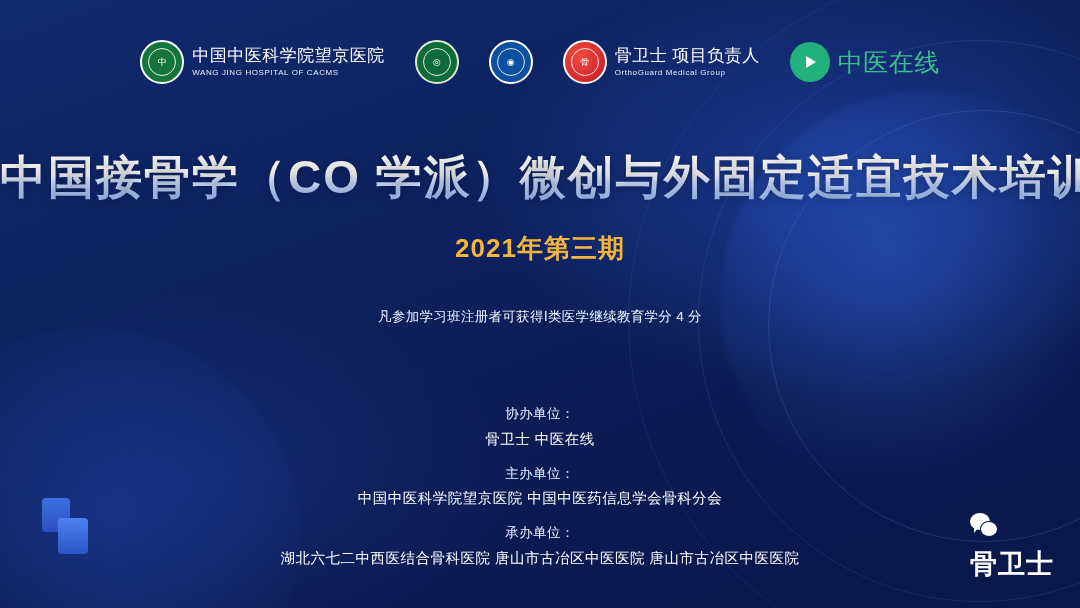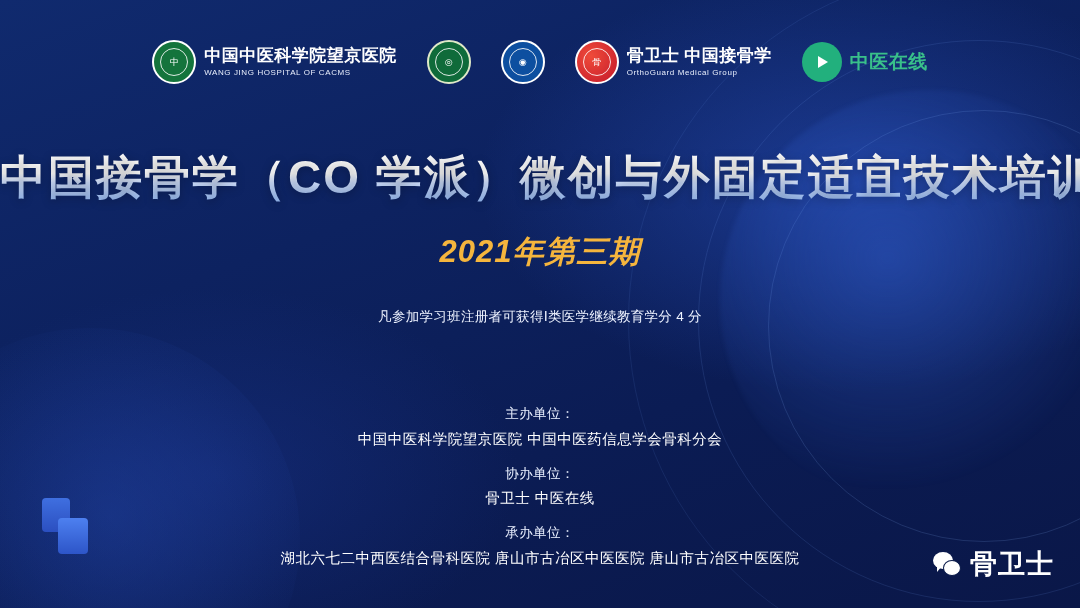--- a/index.html
+++ b/index.html
@@ -85,34 +85,34 @@
   }
   .emblem .tri {
     width: 0; height: 0;
     border-left: 10px solid #ffffff;
     border-top: 6px solid transparent;
     border-bottom: 6px solid transparent;
     margin-left: 3px;
   }
   .logo-text-cn {
     font-size: 17px;
-    font-weight: bold;
+    font-weight: normal;
     letter-spacing: 0.5px;
     line-height: 1.15;
     color: #ffffff;
   }
   .logo-text-en {
     font-size: 8px;
     letter-spacing: 0.6px;
     color: #e8eefc;
     line-height: 1.2;
     margin-top: 2px;
   }
   .logo-red .logo-text-cn { color: #ffffff; }
-  .logo-green-online .logo-text-cn { color: #39c08a; font-size: 19px; }
+  .logo-green-online .logo-text-cn { color: #39c08a; font-size: 25px; }
 
   
   .title-wrap {
     position: absolute;
     top: 152px;
     left: 0;
     width: 100%;
     text-align: center;
   }
   .main-title {
@@ -122,25 +122,24 @@
     line-height: 1.1;
     background: linear-gradient(180deg, #ffffff 0%, #ffffff 42%, #cfe0ff 60%, #8fb4ef 100%);
     -webkit-background-clip: text;
     background-clip: text;
     color: transparent;
     text-shadow: 0 2px 10px rgba(0,0,0,0.25);
     white-space: nowrap;
   }
   .sub-title {
     margin-top: 28px;
-    font-size: 31px;
+    font-size: 26px;
     font-weight: bold;
     color: #f5b53d;
     letter-spacing: 1px;
-    font-style: italic;
   }
 
   
   .credits {
     position: absolute;
     top: 304px;
     width: 100%;
     text-align: center;
   }
   .credits .line {
@@ -191,22 +190,23 @@
     background: linear-gradient(180deg, #4d80f0, #2d55c8);
     border-radius: 4px;
   }
 
   
   .wechat {
     position: absolute;
     right: 26px;
     bottom: 26px;
     display: flex;
-    align-items: center;
+    align-items: flex-start;
     gap: 9px;
+    flex-direction: column;
   }
   .wx-icon {
     width: 28px; height: 24px;
     position: relative;
   }
   .wx-icon .b1 {
     position:absolute; left:0; top:0;
     width: 20px; height: 17px; border-radius: 50%;
     background: #ffffff;
   }
@@ -263,21 +263,21 @@
       <div class="emblem blue">
         <div class="inner">◉</div>
       </div>
     </div>
 
     <div class="logo logo-red">
       <div class="emblem red">
         <div class="inner">骨</div>
       </div>
       <div>
-        <div class="logo-text-cn">骨卫士 中国接骨学</div>
+        <div class="logo-text-cn">骨卫士 项目负责人</div>
         <div class="logo-text-en">OrthoGuard Medical Group</div>
       </div>
     </div>
 
     <div class="logo logo-green-online">
       <div class="emblem play">
         <div class="tri"></div>
       </div>
       <div>
         <div class="logo-text-cn">中医在线</div>
@@ -291,27 +291,27 @@
     <div class="sub-title">2021年第三期</div>
   </div>
 
   <div class="credits">
     <div class="line">凡参加学习班注册者可获得Ⅰ类医学继续教育学分 4 分</div>
   </div>
 
   <div class="orgs">
 
     <div class="org-block">
+      <div class="org-label">协办单位：</div>
+      <div class="org-names">骨卫士  中医在线</div>
+    </div>
+
+    <div class="org-block">
       <div class="org-label">主办单位：</div>
       <div class="org-names">中国中医科学院望京医院  中国中医药信息学会骨科分会</div>
-    </div>
-
-    <div class="org-block">
-      <div class="org-label">协办单位：</div>
-      <div class="org-names">骨卫士  中医在线</div>
     </div>
 
     <div class="org-block">
       <div class="org-label">承办单位：</div>
       <div class="org-names">湖北六七二中西医结合骨科医院  唐山市古冶区中医医院  唐山市古冶区中医医院</div>
     </div>
 
   </div>
 
   <div class="cube">

